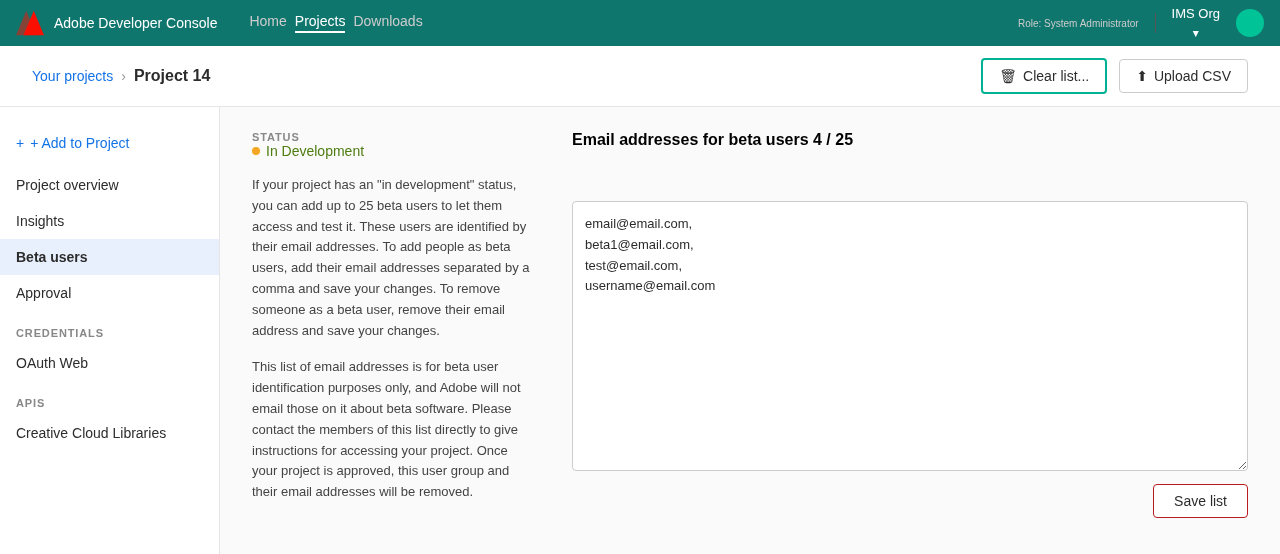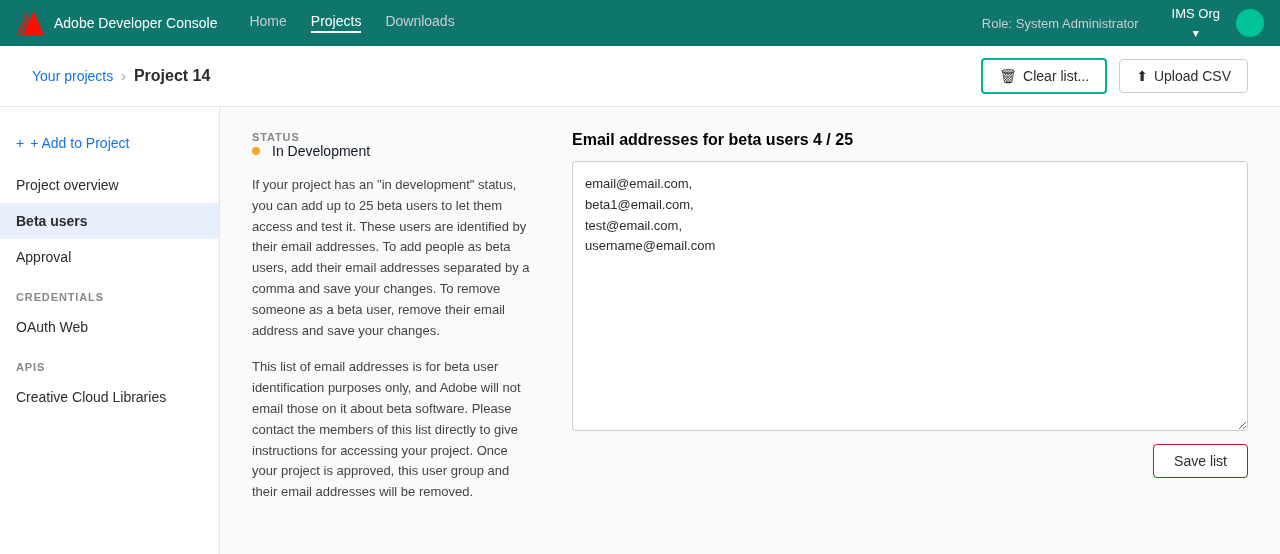--- a/index.html
+++ b/index.html
@@ -24,41 +24,41 @@
       width: 28px;
       height: 28px;
     }
     .topnav-app-name {
       color: #fff;
       font-size: 14px;
       font-weight: 500;
     }
     .topnav-links {
       display: flex;
-      gap: 24px;
+      gap: 8px;
       flex: 1;
     }
     .topnav-link {
       color: #ccc;
       text-decoration: none;
       font-size: 14px;
       padding-bottom: 2px;
     }
     .topnav-link.active {
       color: #fff;
       border-bottom: 2px solid #fff;
     }
     .topnav-right {
       display: flex;
       align-items: center;
       gap: 16px;
     }
     .topnav-role {
       color: #ccc;
-      font-size: 13px;
+      font-size: 10px;
     }
     .topnav-divider {
       width: 1px;
       height: 20px;
       background: #555;
     }
     .topnav-org {
       display: flex;
       align-items: center;
       gap: 4px;
@@ -186,23 +186,23 @@
       font-size: 11px;
       font-weight: 700;
       letter-spacing: 0.08em;
       color: #888;
       text-transform: uppercase;
       margin-bottom: 0;
     }
     .status-badge {
       display: flex;
       align-items: center;
-      gap: 12px;
-      font-size: 14px;
-      color: #0f172a;
+      gap: 6px;
+      font-size: 14px;
+      color: #4d7c0f;
       margin-bottom: 16px;
     }
     .status-dot {
       width: 8px;
       height: 8px;
       border-radius: 50%;
       background: #f5a623;
     }
     .info-text {
       font-size: 13px;
@@ -226,20 +226,21 @@
       height: 270px;
       border: 1px solid #ccc;
       border-radius: 4px;
       padding: 12px;
       font-size: 13px;
       color: #2c2c2c;
       line-height: 1.6;
       resize: vertical;
       font-family: inherit;
       background: #fff;
+      margin-top: 40px;
     }
     .save-list-row {
       display: flex;
       justify-content: flex-end;
       margin-top: 10px;
     }
     .btn-save {
       padding: 8px 20px;
       background: #fff;
       border: 1px solid #b91c1c;
@@ -303,20 +304,23 @@
 <div class="main-layout">
 
   <aside class="sidebar">
     <button class="sidebar-add-btn">
       <span>+</span>
       <span>+ Add to Project</span>
     </button>
     <div class="sidebar-item">
       <span>Project overview</span>
     </div>
+    <div class="sidebar-item">
+      <span>Insights</span>
+    </div>
     <div class="sidebar-item active">
       <span>Beta users</span>
     </div>
     <div class="sidebar-item">
       <span>Approval</span>
     </div>
     <div class="sidebar-section-label">CREDENTIALS</div>
     <div class="sidebar-item">
       <span>OAuth Web</span>
     </div>

